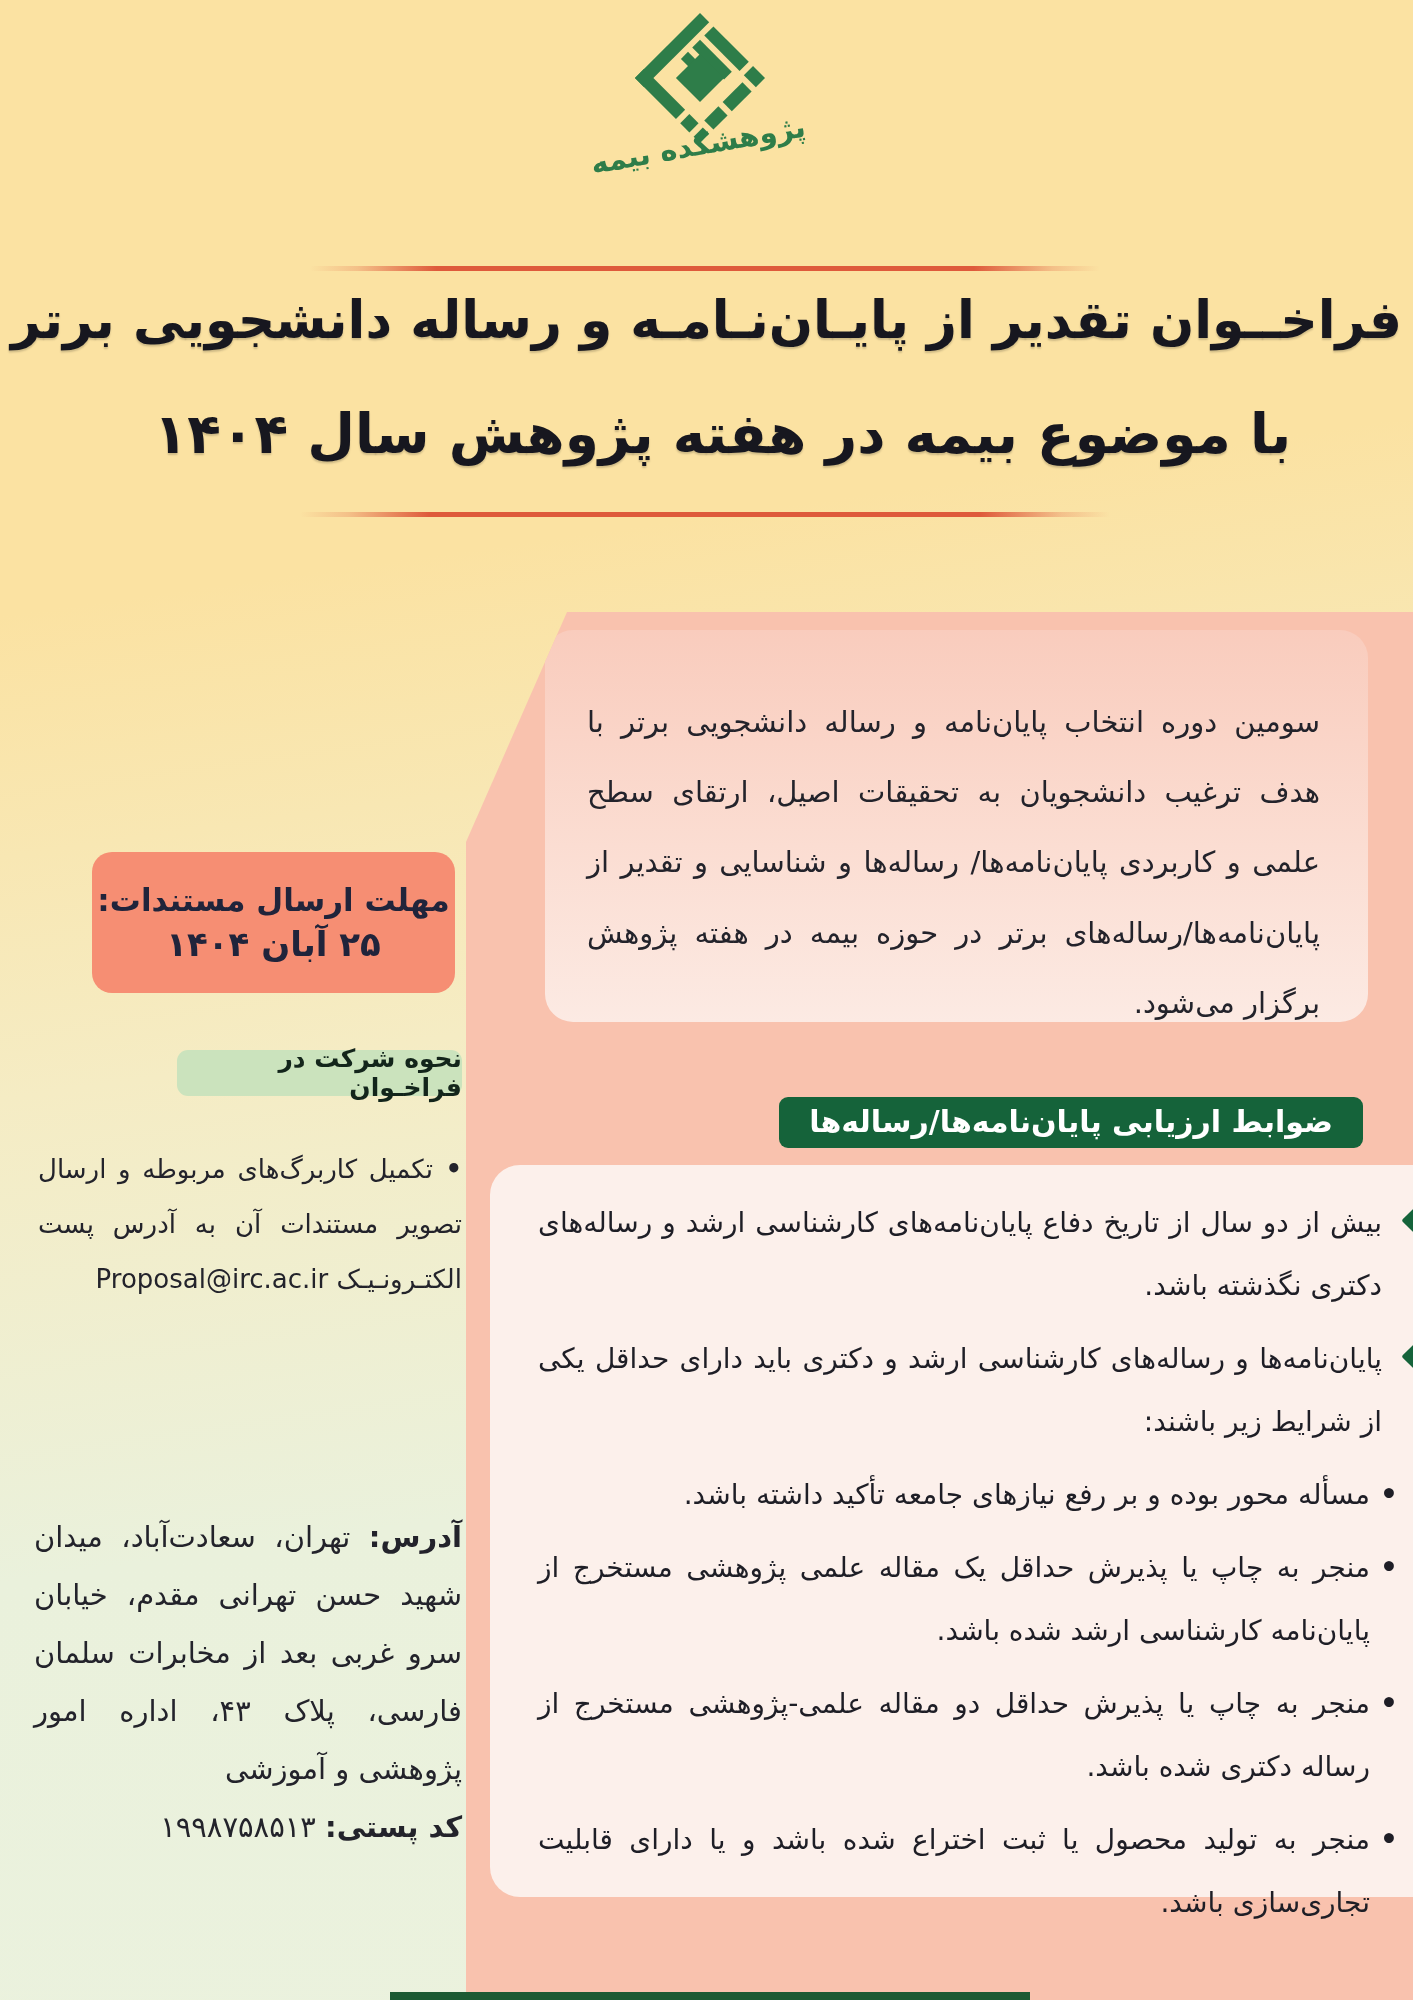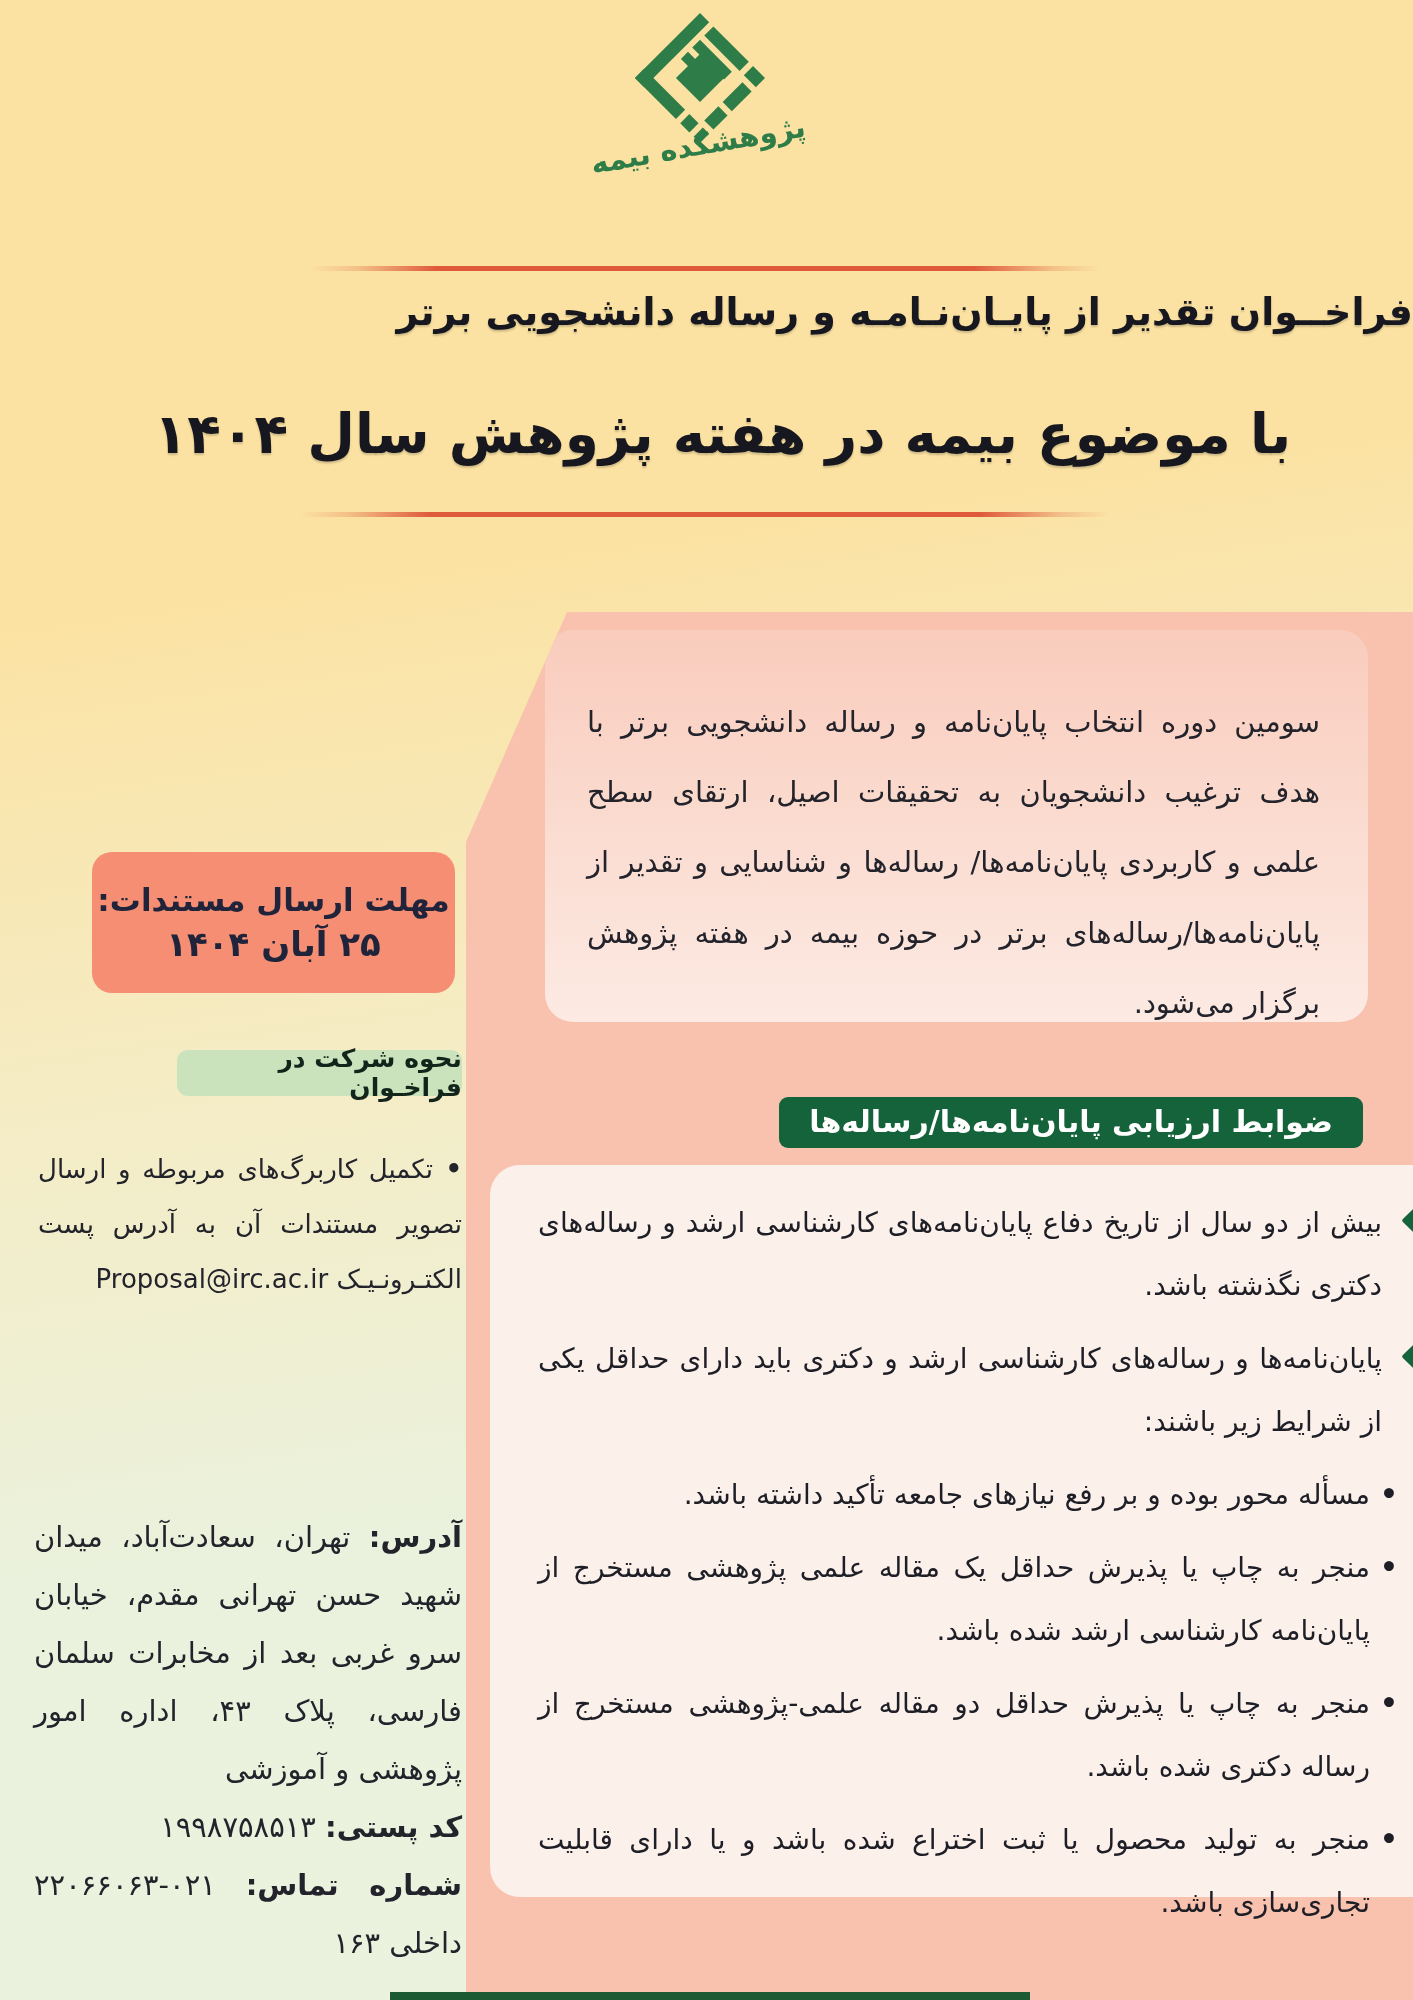--- a/index.html
+++ b/index.html
@@ -31,21 +31,21 @@
   }
   
   .divider{
     position:absolute;height:5px;border-radius:3px;
     background:linear-gradient(to right,rgba(222,90,59,0) 0%,rgba(222,90,59,.25) 6%,#DE5A3B 16%,#DE5A3B 84%,rgba(222,90,59,.25) 94%,rgba(222,90,59,0) 100%);
   }
   .divider.top{left:310px;top:266px;width:790px;}
   .divider.bottom{left:300px;top:512px;width:810px;}
   .title-l1{
     position:absolute;left:0;top:290px;width:1413px;
-    text-align:right;font-size:38px;font-weight:900;color:#17171F;
+    text-align:center;font-size:52px;font-weight:900;color:#17171F;
     text-shadow:0 2px 2px rgba(0,0,0,.18);
     letter-spacing:-1px;
   }
   .title-l2{
     position:absolute;left:0;top:402px;width:1413px;
     text-align:center;font-size:55px;font-weight:900;color:#17171F;
     text-shadow:0 2px 2px rgba(0,0,0,.18);
     letter-spacing:-1px;
   }
   
@@ -170,18 +170,17 @@
       <div class="crit-item dot"><span>مسأله محور بوده و بر رفع نیازهای جامعه تأکید داشته باشد.</span></div>
       <div class="crit-item dot"><span>منجر به چاپ یا پذیرش حداقل یک مقاله علمی پژوهشی مستخرج از پایان‌نامه کارشناسی ارشد شده باشد.</span></div>
       <div class="crit-item dot"><span>منجر به چاپ یا پذیرش حداقل دو مقاله علمی-پژوهشی مستخرج از رساله دکتری شده باشد.</span></div>
       <div class="crit-item dot"><span>منجر به تولید محصول یا ثبت اختراع شده باشد و یا دارای قابلیت تجاری‌سازی باشد.</span></div>
     </div>
   </div>
 
   <div class="secretariat-text">
     <p><b>آدرس:</b> <span>تهران، سعادت‌آباد، میدان شهید حسن تهرانی مقدم، خیابان سرو غربی بعد از مخابرات سلمان فارسی، پلاک ۴۳، اداره امور پژوهشی و آموزشی</span></p>
     <p><b>کد پستی:</b> <span>۱۹۹۸۷۵۸۵۱۳</span></p>
-    <p><b>شماره تماس:</b> <span>۰۲۱-۲۲۰۶۶۰۶۳ داخلی ۱۶۳</span></p>
   </div>
 
   <div class="footer-strip"></div>
 
 </div>
 
 </body></html>

